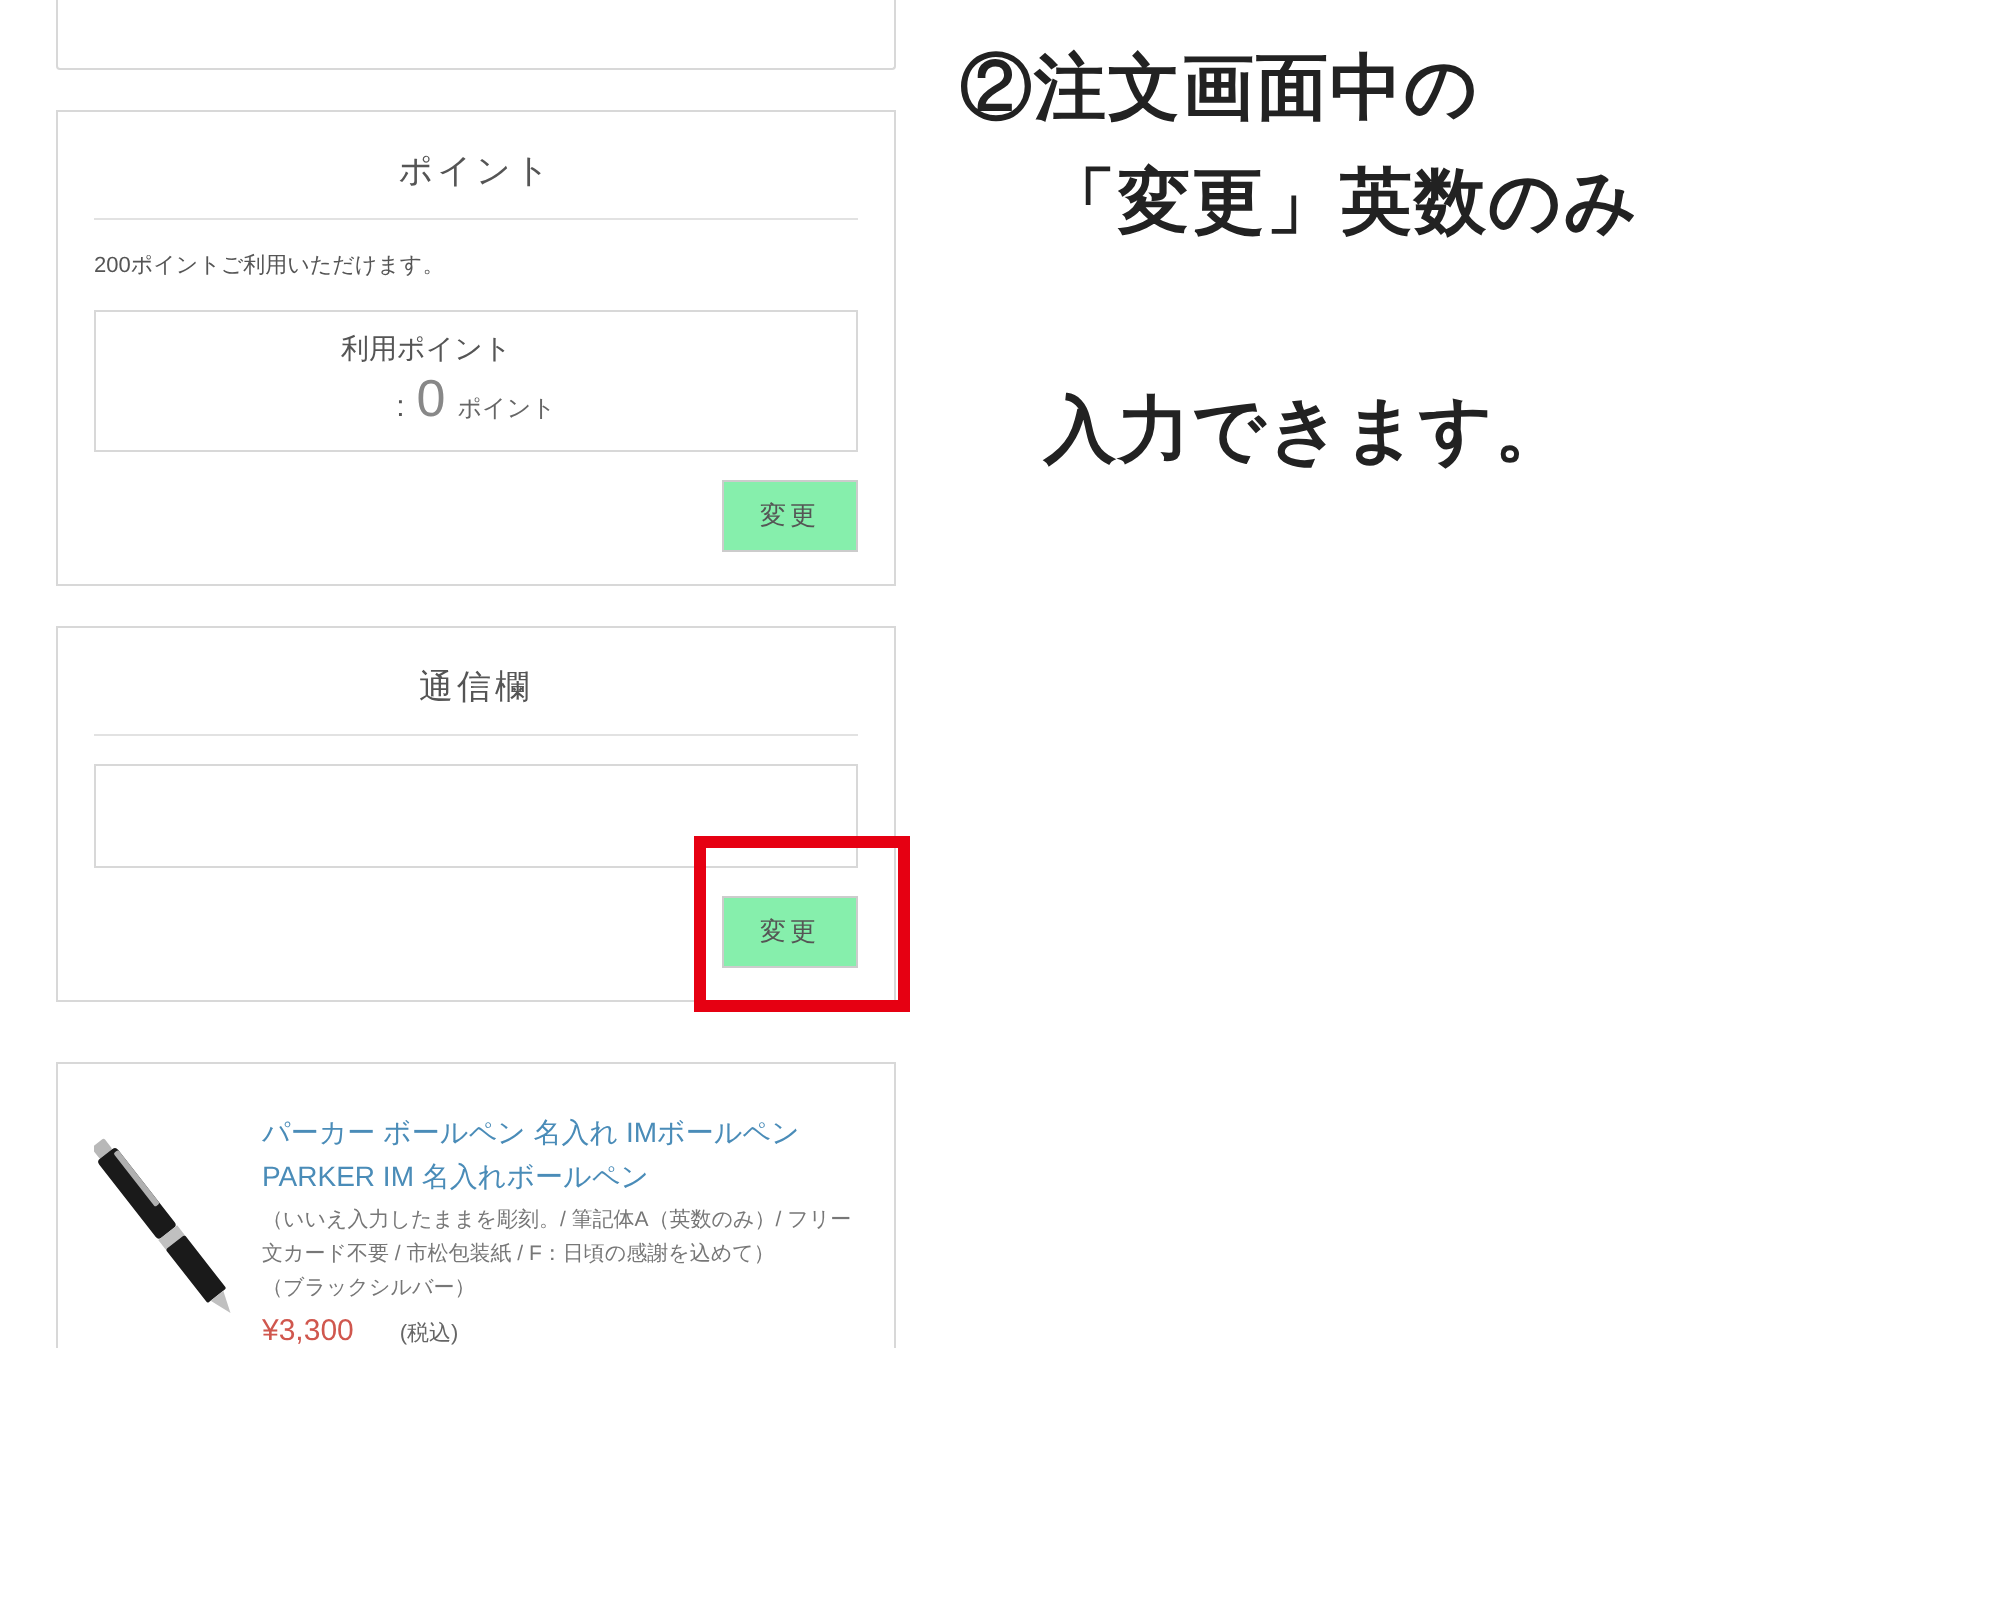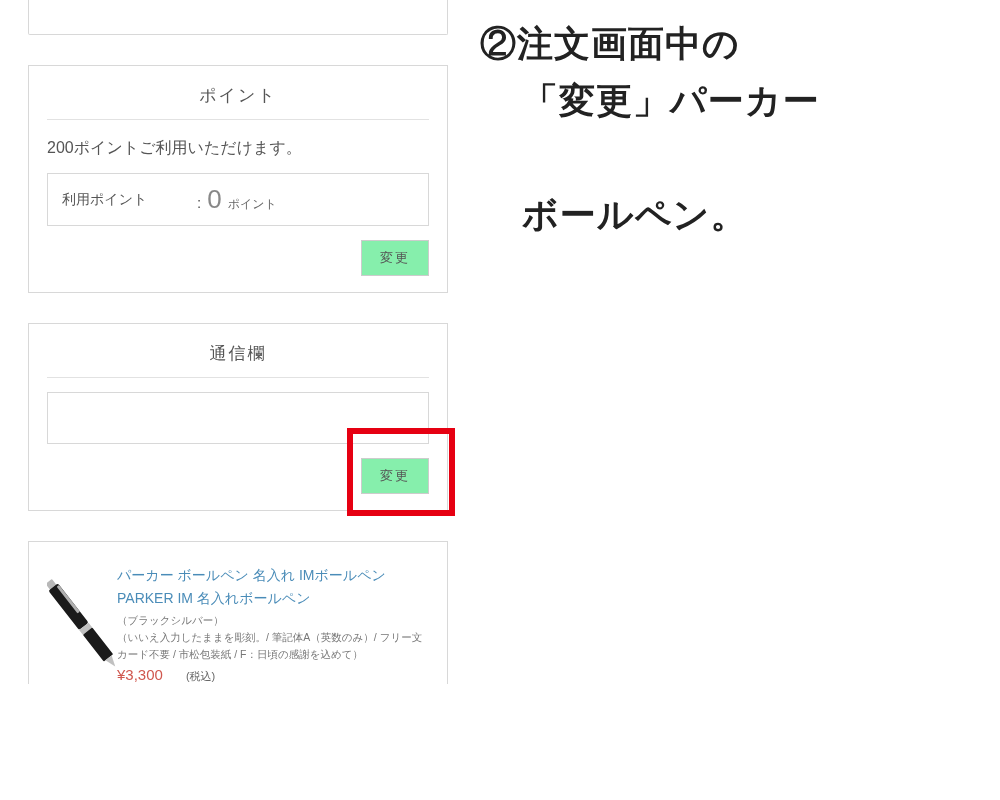--- a/index.html
+++ b/index.html
@@ -14,54 +14,55 @@
     .left-panel {
       position: absolute;
       left: 28px;
       top: 0;
       width: 420px;
     }
     .card {
       border: 1px solid #d8d8d8;
       background: #ffffff;
       padding: 18px 18px 16px 18px;
-      margin-top: 30px;
+      margin-top: 20px;
     }
     .card.firstpad {
       border: 1px solid #d8d8d8;
       background: #ffffff;
       height: 22px;
       margin-top: 0;
       border-top: none;
       border-radius: 0 0 2px 2px;
     }
     .card-title {
       text-align: center;
       font-size: 17px;
       color: #555555;
       font-weight: 400;
       padding-bottom: 12px;
       border-bottom: 1px solid #e2e2e2;
       margin-bottom: 14px;
       letter-spacing: 2px;
     }
     .card-desc {
-      font-size: 16px;
+      font-size: 11px;
       color: #555555;
       line-height: 1.7;
       margin-bottom: 12px;
     }
     .point-row {
       border: 1px solid #d8d8d8;
       padding: 10px 14px;
       display: flex;
       align-items: center;
       font-size: 14px;
       color: #555555;
       margin-bottom: 14px;
+      flex-direction: column;
     }
     .point-label { width: 135px; }
     .point-value-wrap { display: flex; align-items: baseline; }
     .point-colon { font-size: 15px; margin-right: 6px; }
     .point-number {
       font-size: 26px;
       color: #888888;
       font-weight: 300;
       margin-right: 6px;
     }
@@ -90,21 +91,21 @@
       pointer-events: none;
     }
     .order-card {
       border: 1px solid #d8d8d8;
       border-bottom: none;
       padding: 18px 18px 0 18px;
       margin-top: 30px;
     }
     .order-item {
       display: flex;
-      gap: 0;
+      gap: 14px;
       padding-top: 4px;
       align-items: flex-end;
     }
     .pen-svg {
       width: 70px;
       height: 120px;
       flex-shrink: 0;
     }
     .product-info { flex: 1; }
     .product-name {
@@ -184,31 +185,31 @@
           <rect x="31" y="6" width="8" height="7" fill="#b8b8b8" rx="1"></rect>
           <rect x="29" y="13" width="12" height="50" fill="#1a1a1a" rx="2"></rect>
           <rect x="38" y="15" width="3" height="34" fill="#b0b0b0" rx="1"></rect>
           <rect x="29" y="63" width="12" height="6" fill="#c0c0c0"></rect>
           <rect x="29" y="69" width="12" height="34" fill="#1a1a1a" rx="1"></rect>
           <polygon points="31,103 39,103 35,114" fill="#c0c0c0"></polygon>
         </g>
       </svg>
       <div class="product-info">
         <div class="product-name">パーカー ボールペン 名入れ IMボールペン PARKER IM 名入れボールペン</div>
+        <div class="product-opts">（いいえ入力したままを彫刻。/ 筆記体A（英数のみ）/ フリー文カード不要 / 市松包装紙 / F：日頃の感謝を込めて）</div>
         <div class="product-opts">（ブラックシルバー）</div>
-        <div class="product-opts">（いいえ入力したままを彫刻。/ 筆記体A（英数のみ）/ フリー文カード不要 / 市松包装紙 / F：日頃の感謝を込めて）</div>
         <div class="price">
           <span>¥3,300</span><span class="price-suffix">(税込)</span>
         </div>
       </div>
     </div>
   </div>
 
 </div>
 
 <div class="right-panel">
   <div class="instruction">
     <span>②注文画面中の</span><br>
-    <span class="indent">「変更」パーカー</span>
+    <span class="indent">「変更」英数のみ</span>
     <br>
-    <span class="indent">ボールペン。</span>
+    <span class="indent">入力できます。</span>
   </div>
 </div>
 
 </body></html>

